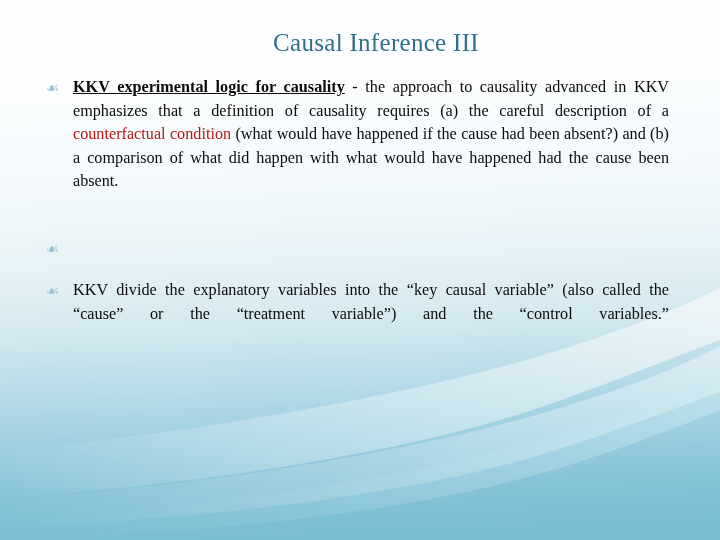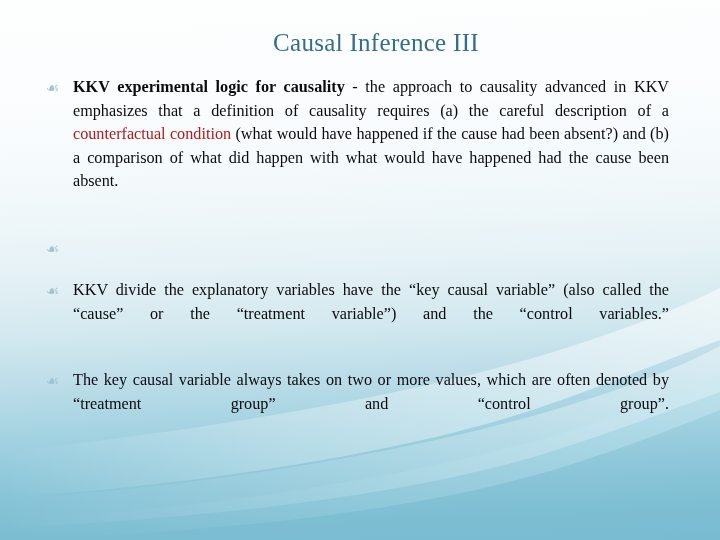--- a/index.html
+++ b/index.html
@@ -84,21 +84,21 @@
     position: absolute;
     left: 2px;
     top: 1px;
     width: 22px;
     font-size: 15px;
     line-height: 23.6px;
     color: #9dc4d4;
     font-family: "DejaVu Sans", sans-serif;
   }
 
-  .b { font-weight: bold; }
+  .b { font-weight: bold; text-decoration: underline; }
   .red { color: #b01b19; font-weight: normal; }
 
   
   .bullet-para::after {
     content: "";
     display: inline-block;
     width: 100%;
   }
 </style>
 </head>
@@ -137,21 +137,18 @@
 
     <p class="bullet-para">
       <span class="bullet-glyph">☙</span><span class="b">KKV experimental logic for causality</span><span> - the approach to causality advanced in KKV emphasizes that a definition of causality requires (a) the careful description of a </span><span class="red">counterfactual condition</span><span> (what would have happened if the cause had been absent?) and (b) a comparison of what did happen with what would have happened had the cause been absent.</span>
     </p>
 
     <p class="bullet-para">
       <span class="bullet-glyph">☙</span>
     </p>
 
     <p class="bullet-para">
-      <span class="bullet-glyph">☙</span><span>KKV divide the explanatory variables have the “key causal variable” (also called the “cause” or the “treatment variable”) and the “control variables.”</span>
+      <span class="bullet-glyph">☙</span><span>KKV divide the explanatory variables into the “key causal variable” (also called the “cause” or the “treatment variable”) and the “control variables.”</span>
     </p>
 
-    <p class="bullet-para">
-      <span class="bullet-glyph">☙</span><span>The key causal variable always takes on two or more values, which are often denoted by “treatment group” and “control group”.</span>
-    </p>
 
   </div>
 </div>
 
 </body></html>

